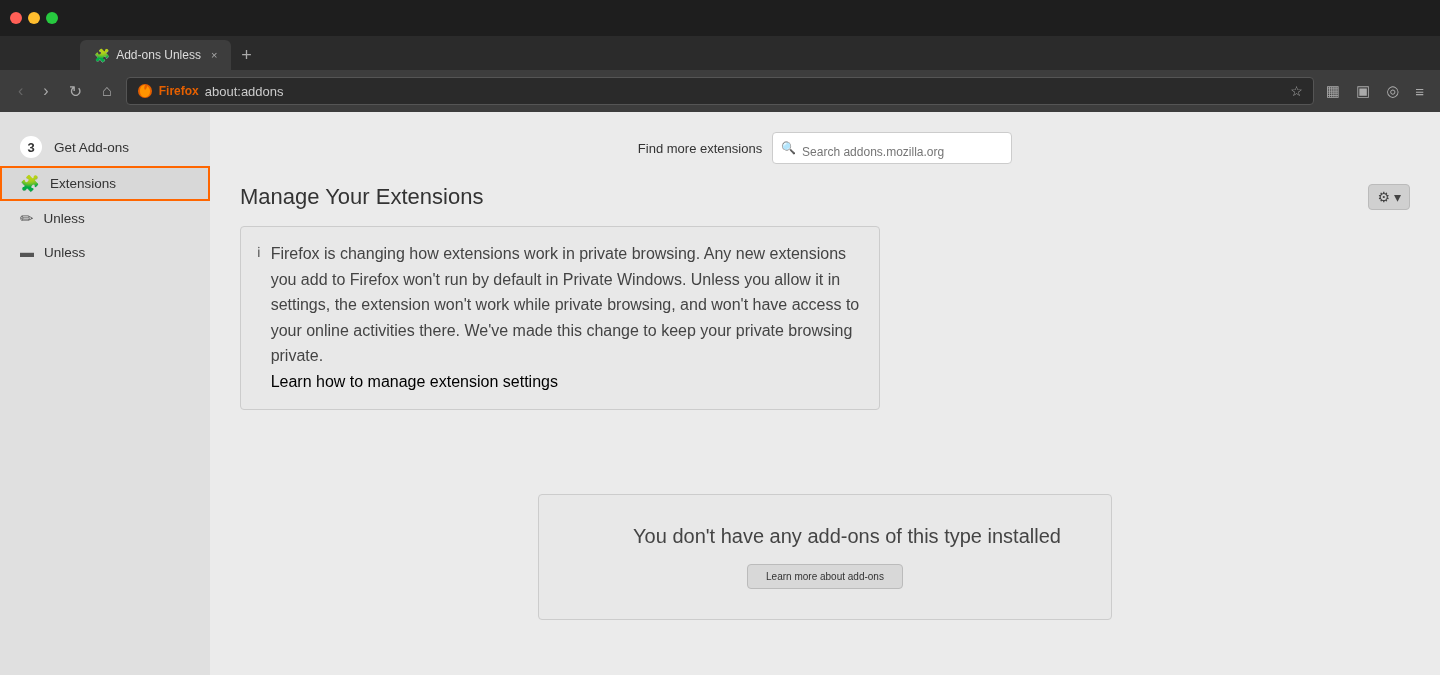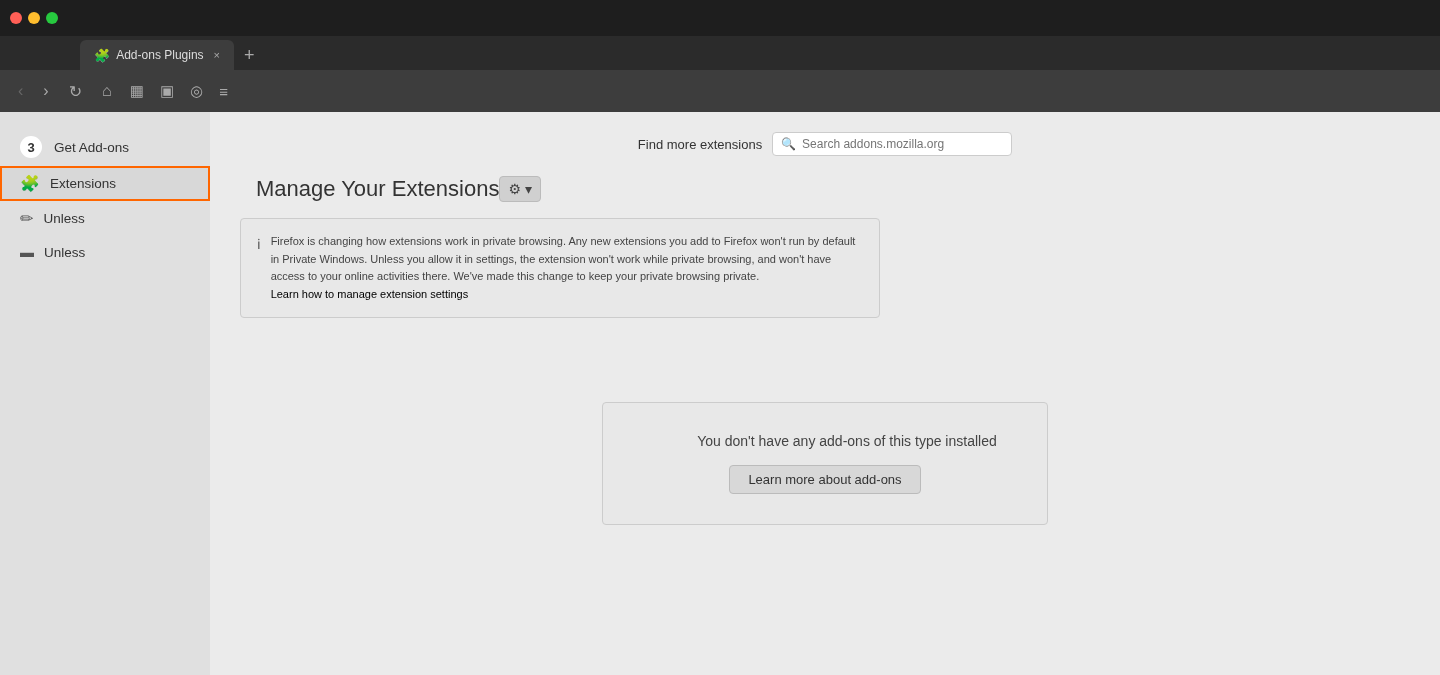--- a/index.html
+++ b/index.html
@@ -213,28 +213,29 @@
       width: 240px;
     }
     .search-icon { color: #888; font-size: 12px; }
     .search-input {
       border: none;
       outline: none;
       font-size: 12px;
       color: #999;
       background: transparent;
       width: 100%;
+      margin-top: 8px;
     }
 
     
     .section-header {
       display: flex;
       align-items: center;
+      justify-content: space-between;
       margin-bottom: 16px;
-      margin-left: 16px;
     }
     .section-title {
       font-size: 22px;
       color: #333;
       font-weight: 300;
     }
     .gear-btn {
       background: #d0d0d0;
       border: 1px solid #bbb;
       border-radius: 4px;
@@ -259,21 +260,21 @@
       max-width: 640px;
     }
     .info-icon {
       color: #555;
       font-size: 14px;
       flex-shrink: 0;
       margin-top: 1px;
     }
     .info-text {
       color: #444;
-      font-size: 11px;
+      font-size: 16px;
       line-height: 1.6;
     }
     .info-link {
       color: #000000;
       text-decoration: none;
       cursor: pointer;
     }
 
     
     .empty-state {
@@ -285,60 +286,70 @@
       display: inline-block;
       margin: 60px auto 0;
       min-width: 350px;
     }
     .empty-state-wrapper {
       display: flex;
       justify-content: center;
     }
     .empty-msg {
       color: #444;
-      font-size: 14px;
+      font-size: 20px;
       margin-bottom: 16px;
       margin-left: 44px;
     }
     .learn-more-btn {
       background: #d8d8d8;
       border: 1px solid #bbb;
       border-radius: 4px;
       padding: 6px 18px;
       cursor: pointer;
-      font-size: 13px;
+      font-size: 10px;
       color: #333;
     }
   </style>
 </head>
 <body>
 
 <div class="title-bar">
   <div class="traffic-lights">
     <div class="traffic-light tl-red"></div>
     <div class="traffic-light tl-yellow"></div>
     <div class="traffic-light tl-green"></div>
   </div>
 </div>
 
 <div class="tab-bar">
   <div class="tab">
     <span class="tab-icon">🧩</span>
-    <span>Add-ons Plugins</span>
+    <span>Add-ons Unless</span>
     <span class="tab-close">×</span>
   </div>
   <div class="tab-new">+</div>
 </div>
 
 <div class="nav-bar">
   <button class="nav-btn disabled">‹</button>
   <button class="nav-btn">›</button>
   <button class="nav-btn">↻</button>
   <button class="nav-btn">⌂</button>
 
+  <div class="address-bar">
+
+    <svg class="firefox-logo" viewBox="0 0 16 16" xmlns="http://www.w3.org/2000/svg">
+      <circle cx="8" cy="8" r="7" fill="#e66000"></circle>
+      <path d="M8 2 C5 2 3 4 3 8 C3 12 5 14 8 14 C11 14 13 12 13 8 C13 6 12 4 10 3 C10 5 9 6 8 7 C7 6 7 4 8 2Z" fill="#ff9500"></path>
+    </svg>
+    <span style="color:#e66000; font-weight:600; font-size:12px;">Firefox</span>
+    <span class="address-text">about:addons</span>
+    <button class="star-btn">☆</button>
+  </div>
 
   <div class="nav-right">
     <button class="nav-right-btn">▦</button>
     <button class="nav-right-btn">▣</button>
     <button class="nav-right-btn">◎</button>
     <button class="nav-right-btn">≡</button>
   </div>
 </div>
 
 <div class="main-layout">

